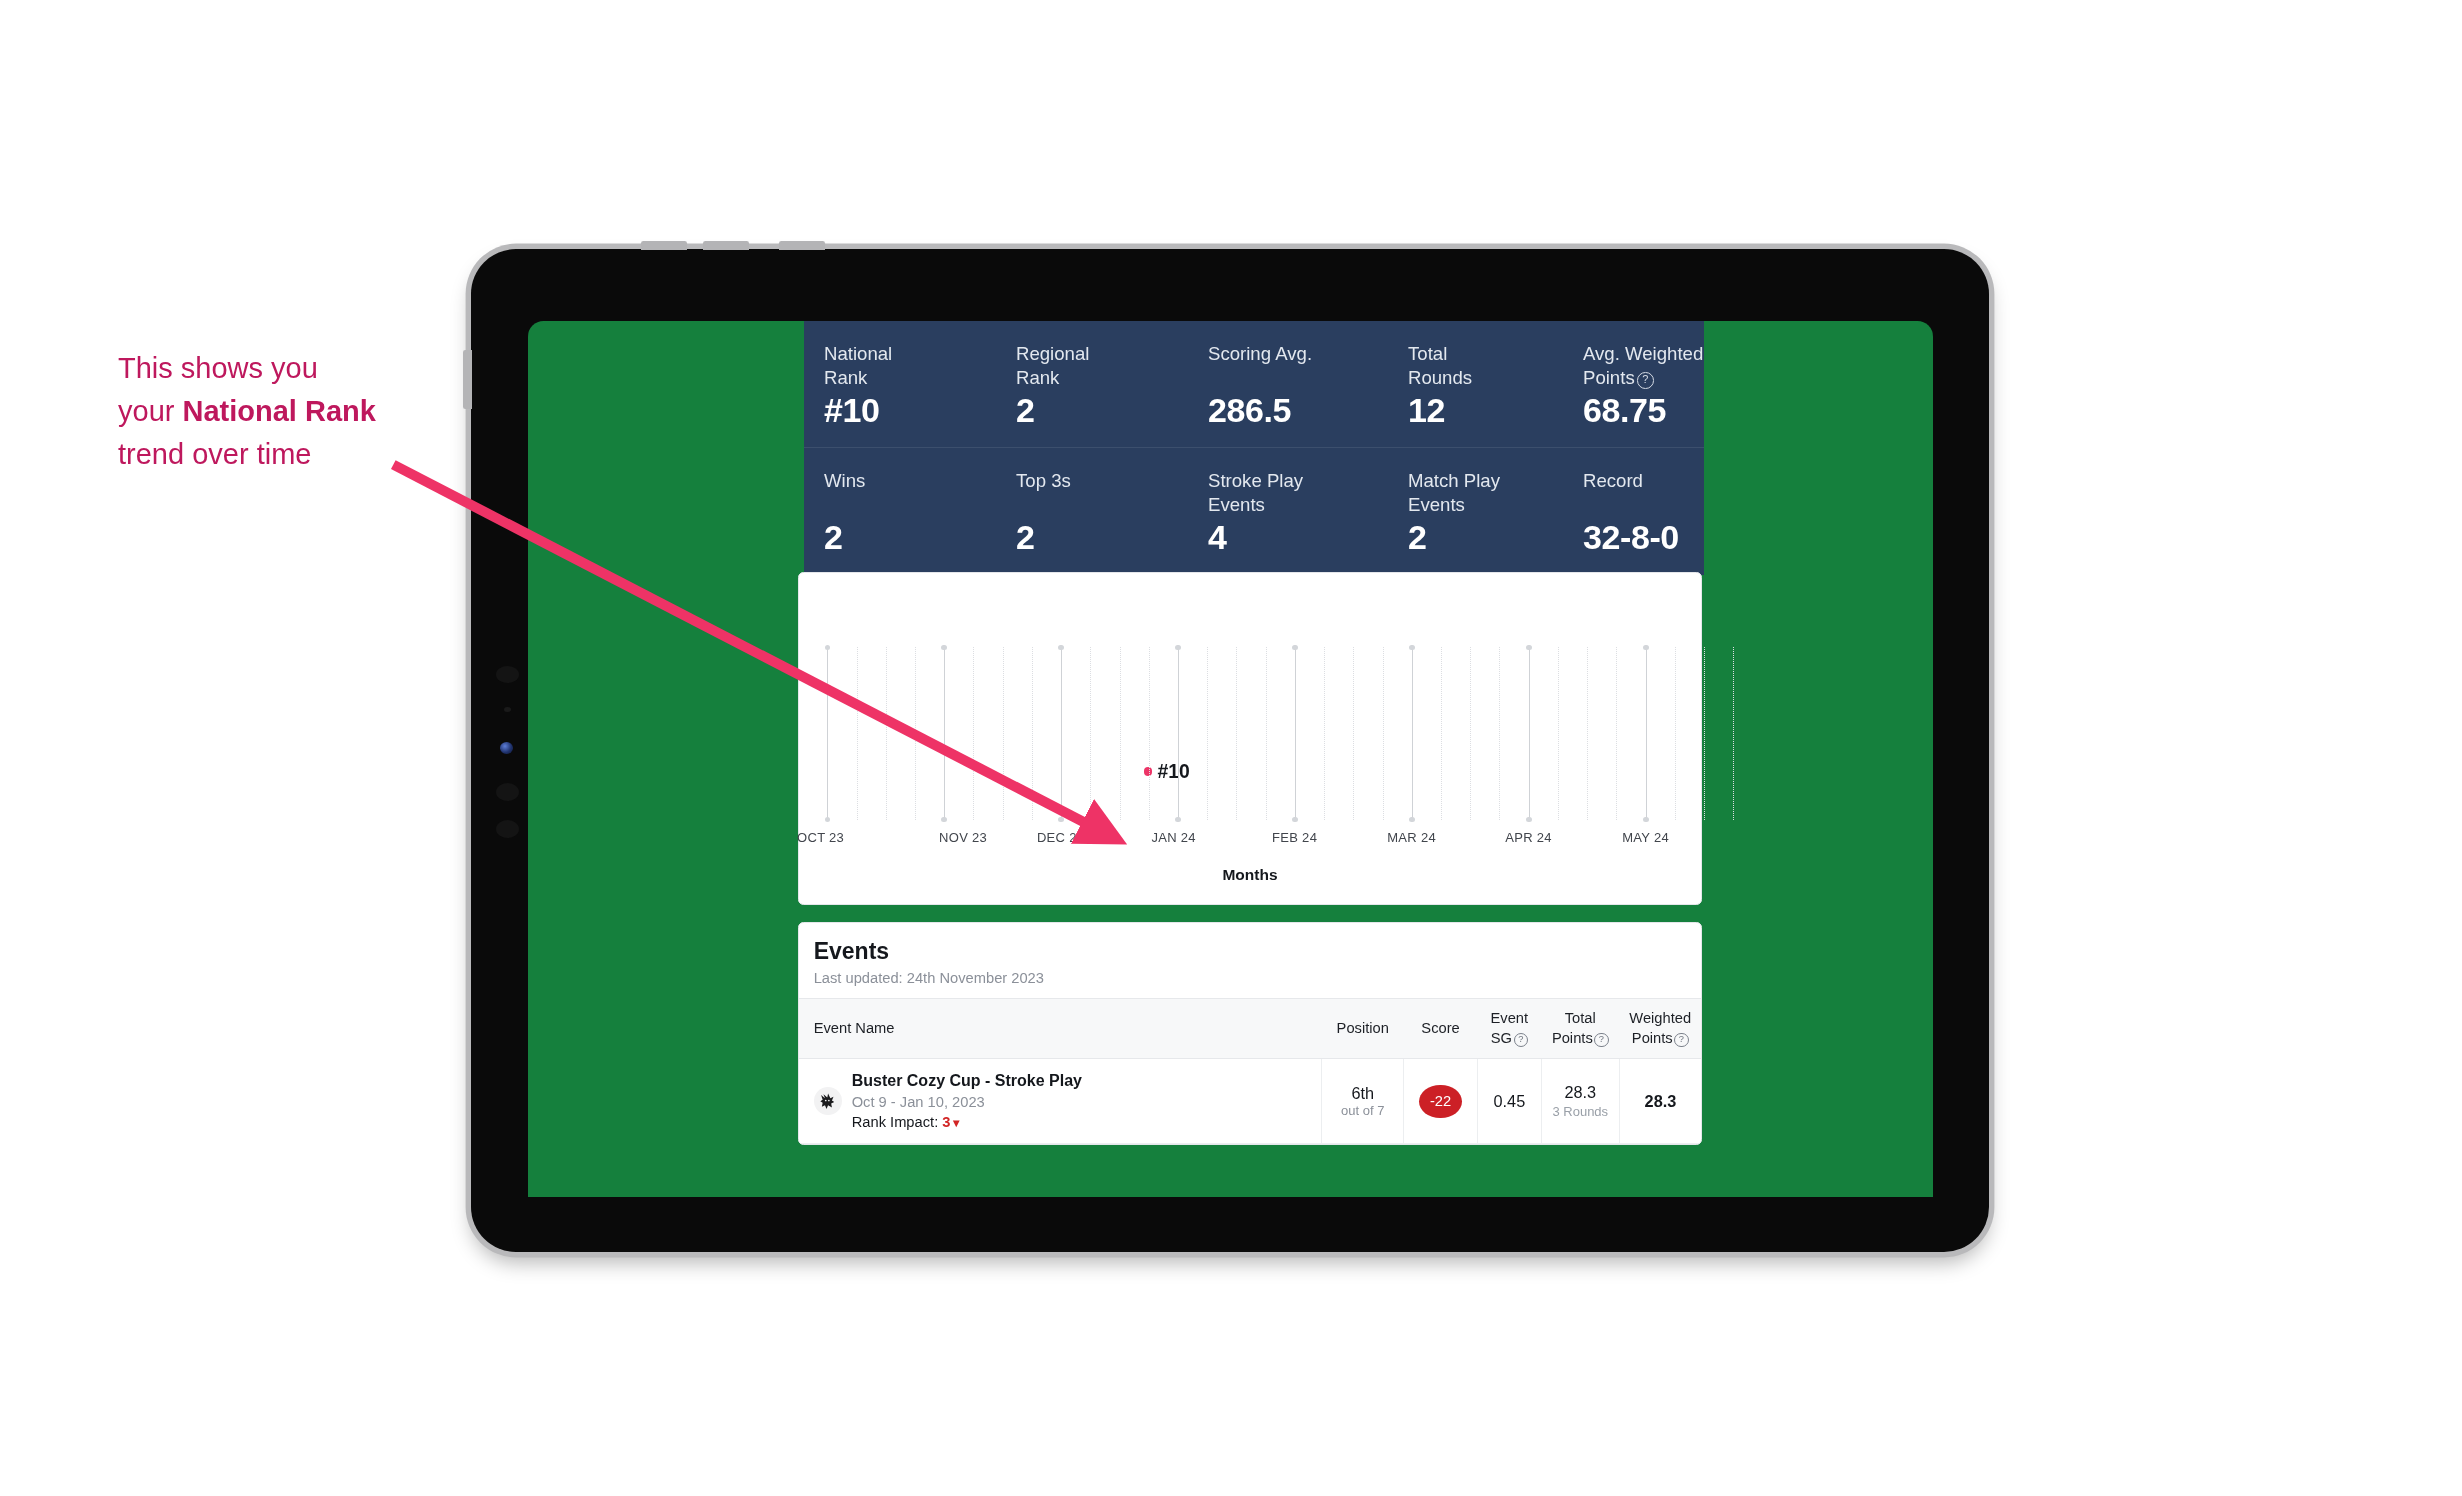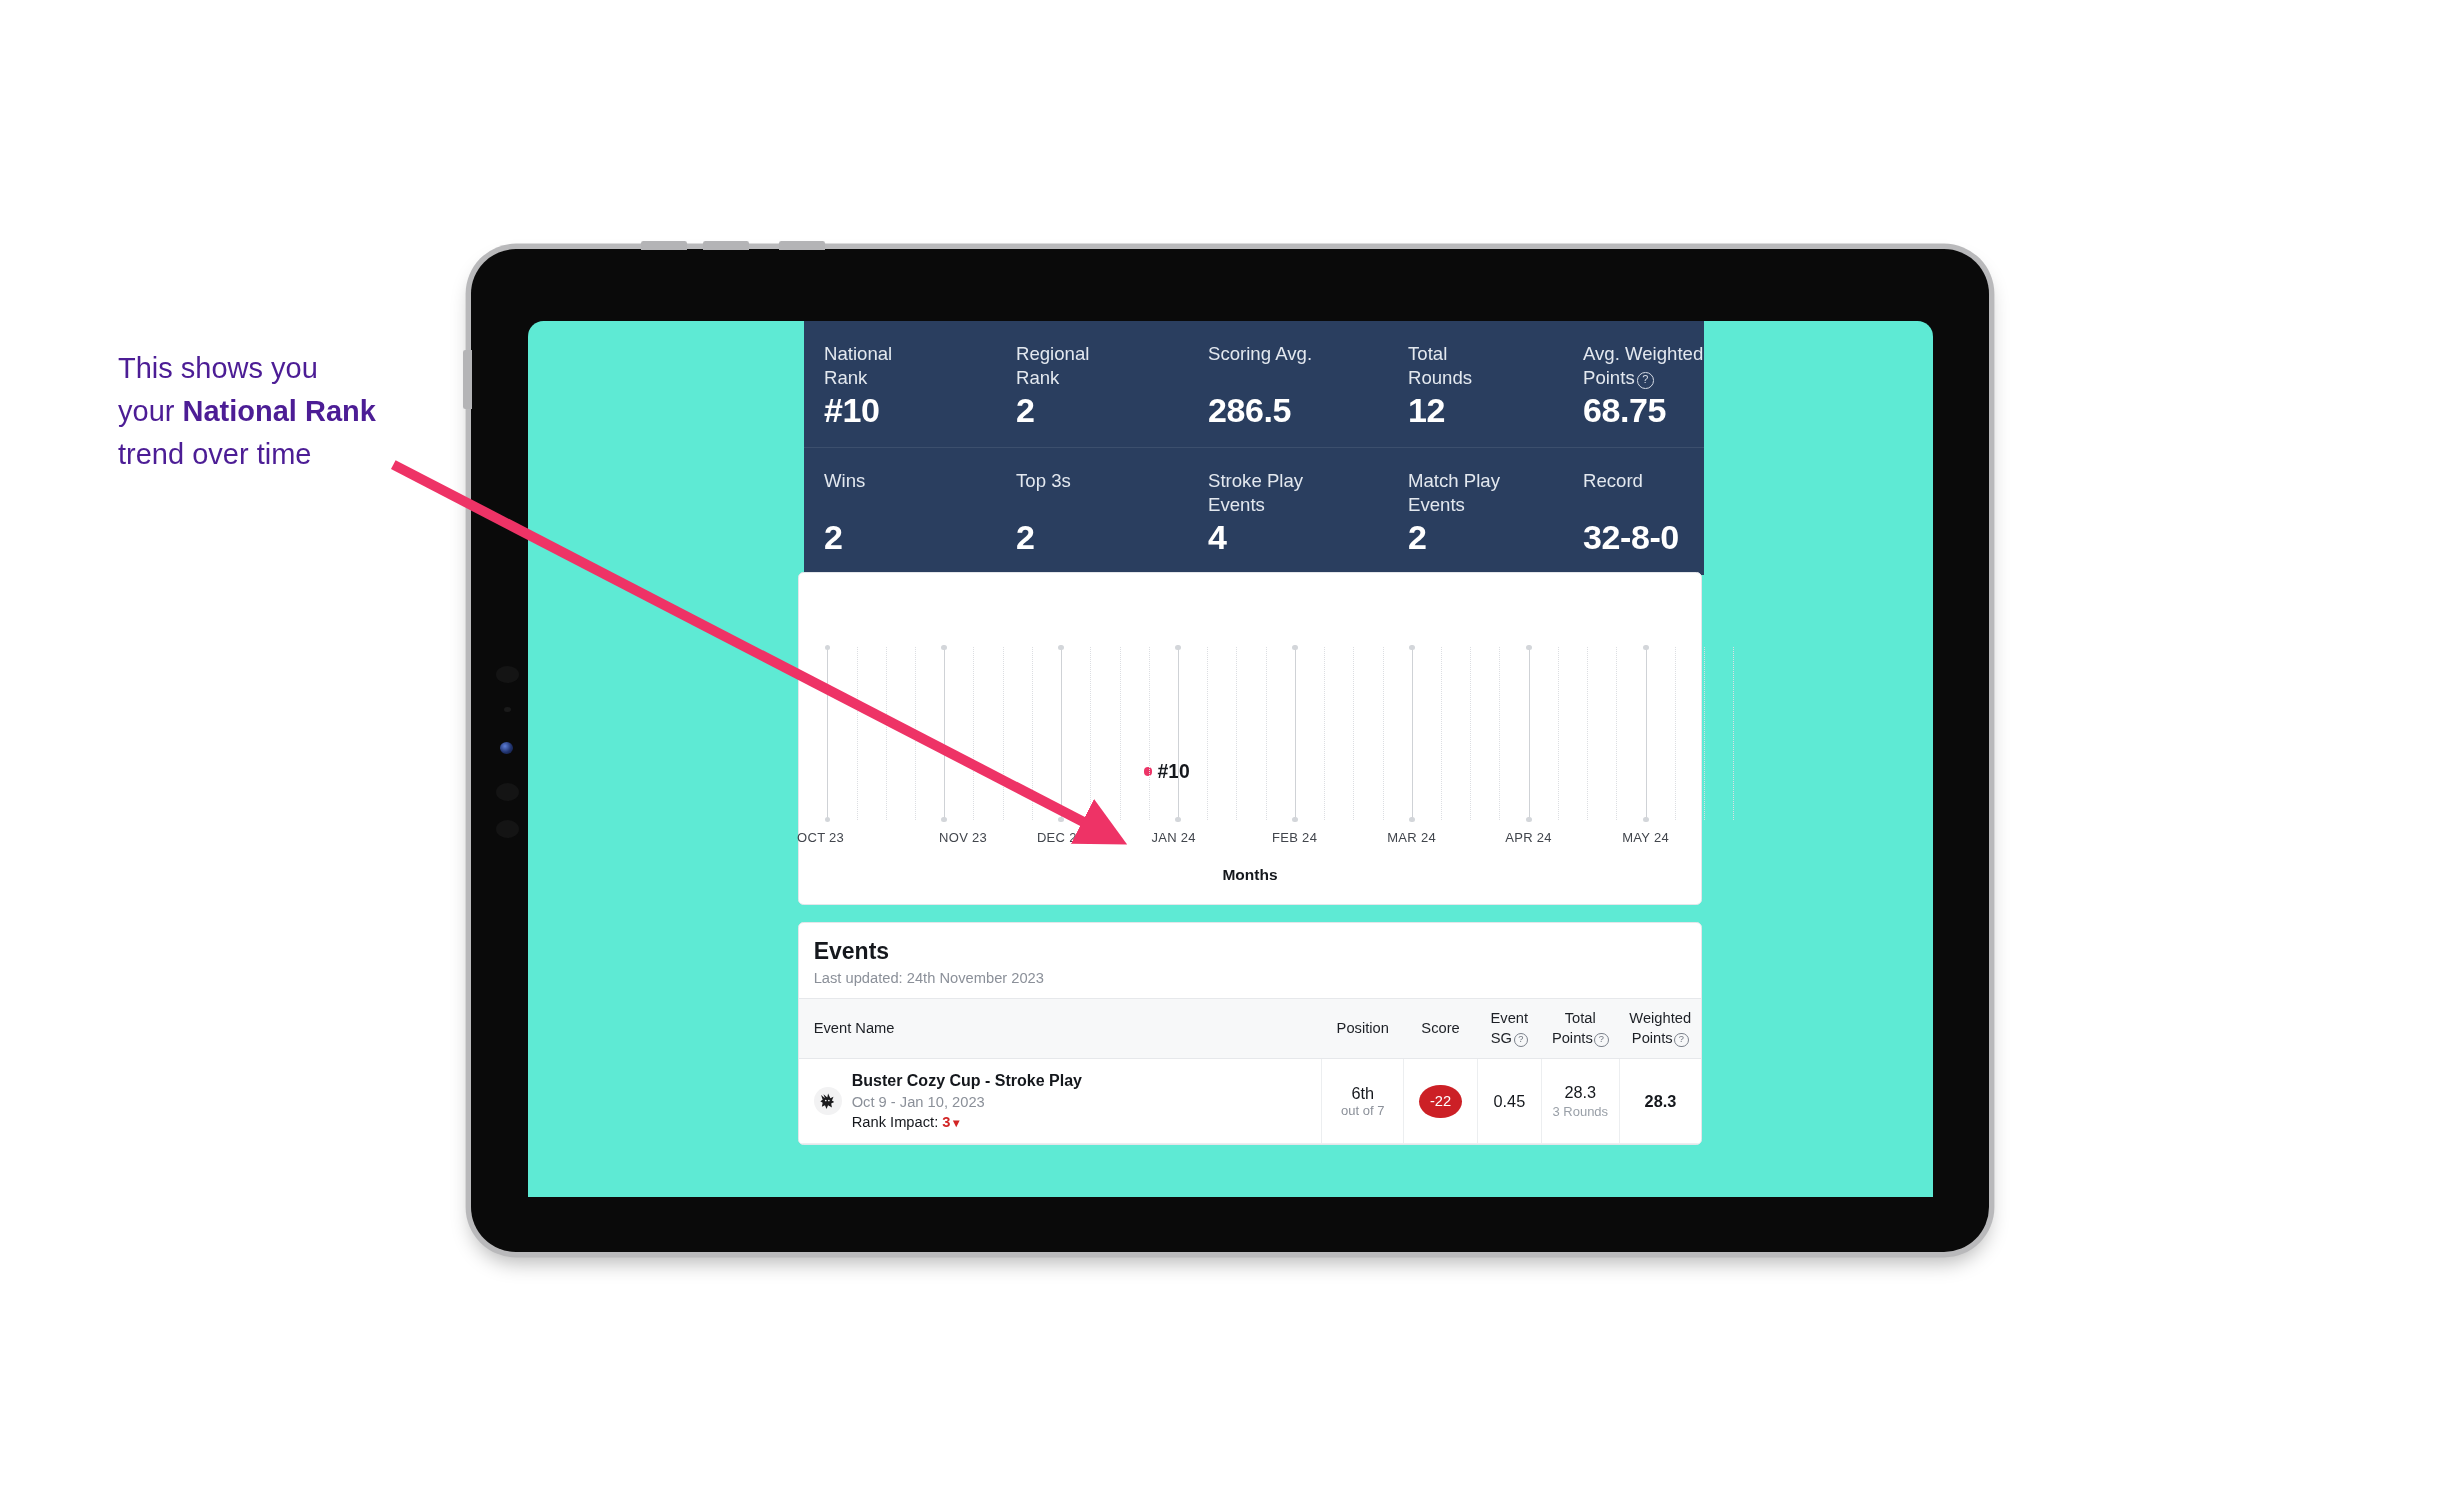--- a/index.html
+++ b/index.html
@@ -17,21 +17,21 @@
   }
 
   
   #annotation {
     position: absolute;
     left: 118px;
     top: 347px;
     width: 325px;
     font-size: 29px;
     line-height: 1.48;
-    color: #4c1d95;
+    color: #be185d;
     font-family: "Liberation Sans", sans-serif;
   }
   #annotation .bold { font-weight: 700; }
 
   
   #arrow-layer {
     position: absolute;
     left: 0; top: 0;
     width: 2462px; height: 1496px;
     pointer-events: none;
@@ -88,21 +88,21 @@
     height: 948px;
     overflow: hidden;
     border-radius: 15.5px 15.5px 0 0;
   }
   #app-page {
     position: absolute;
     left: 0;
     top: 72px;
     width: 1405px;
     height: 876px;
-    background: #5eead4;
+    background: #15803d;
     border-radius: 15.5px 15.5px 0 0;
   }
 
   
   #stats-panel {
     position: absolute;
     left: 276px;
     top: 0px;
     width: 900px;
     background: #2a3e5f;

